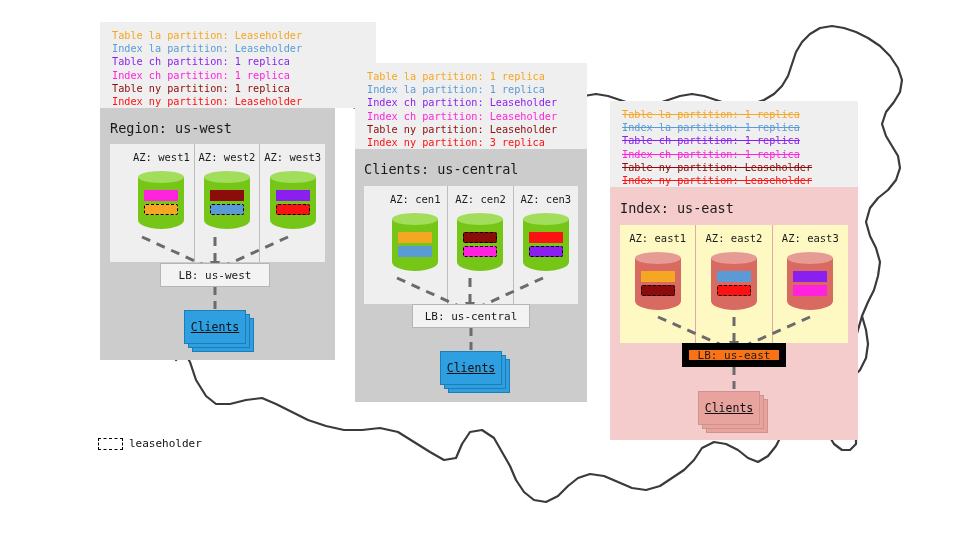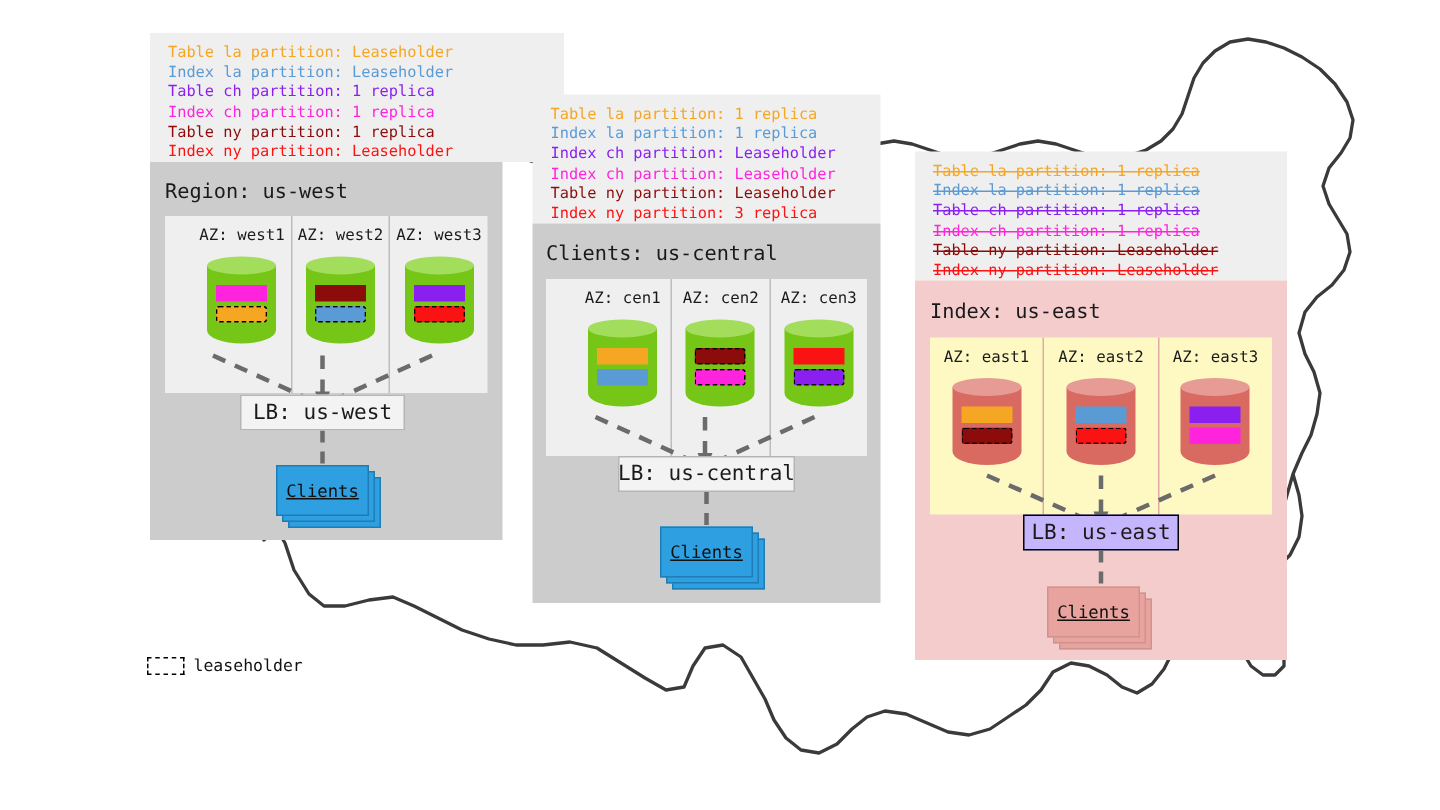--- a/index.html
+++ b/index.html
@@ -131,26 +131,26 @@
     pointer-events: none;
   }
 
   
   .lb-box {
     position: absolute;
     box-sizing: border-box;
     display: flex;
     align-items: center;
     justify-content: center;
-    font-size: 14px;
+    font-size: 11px;
     color: #1a1a1a;
     white-space: nowrap;
   }
   .lb-box.ok   { background: #f3f3f3; border: 1px solid #b5b5b5; }
-  .lb-box.down { background: #c4b5fd; border: 1px solid #000000; }
+  .lb-box.down { background: #f97316; border: 7px solid #000000; }
 
   
   .clients-wrap {
     position: absolute;
     width: 76px;
     height: 44px;
   }
   .clients-wrap .sheet {
     position: absolute;
     width: 62px;

